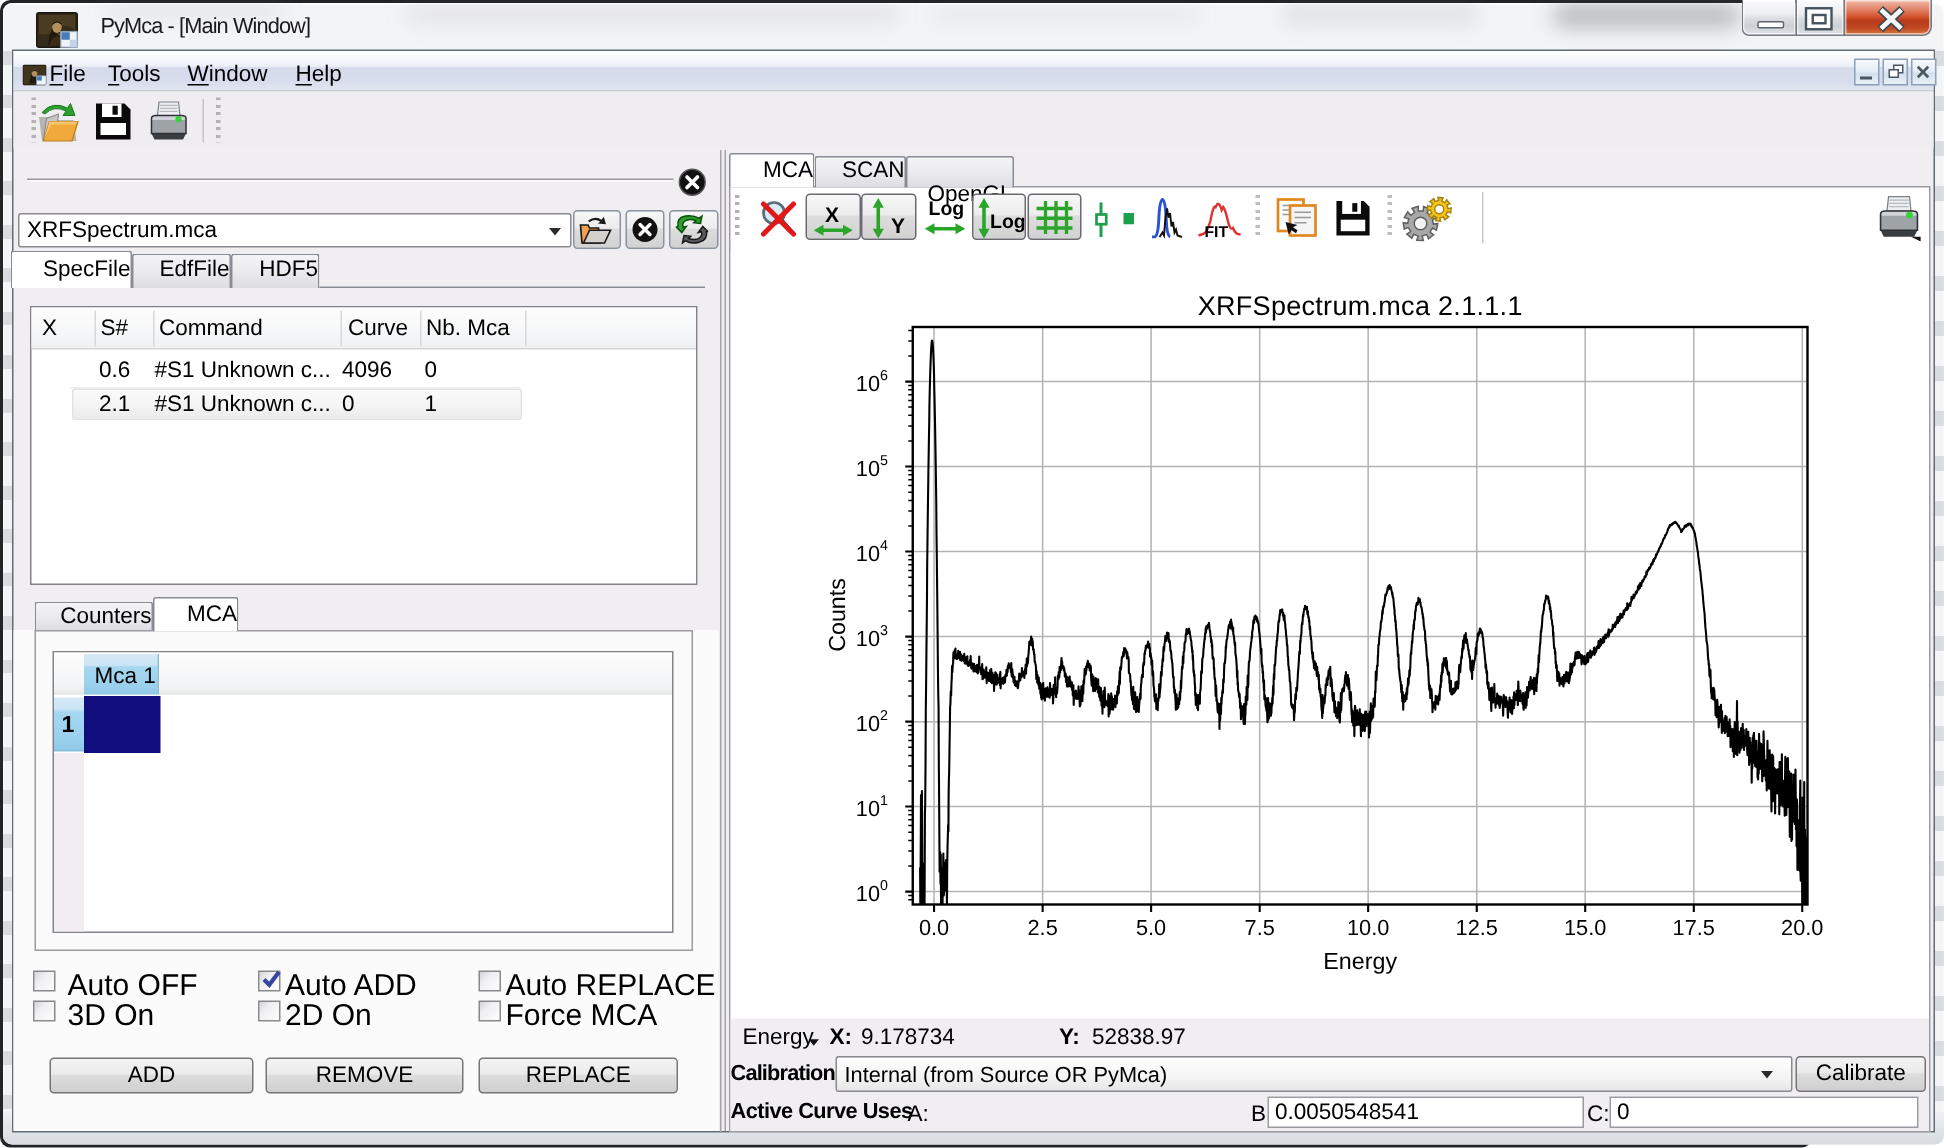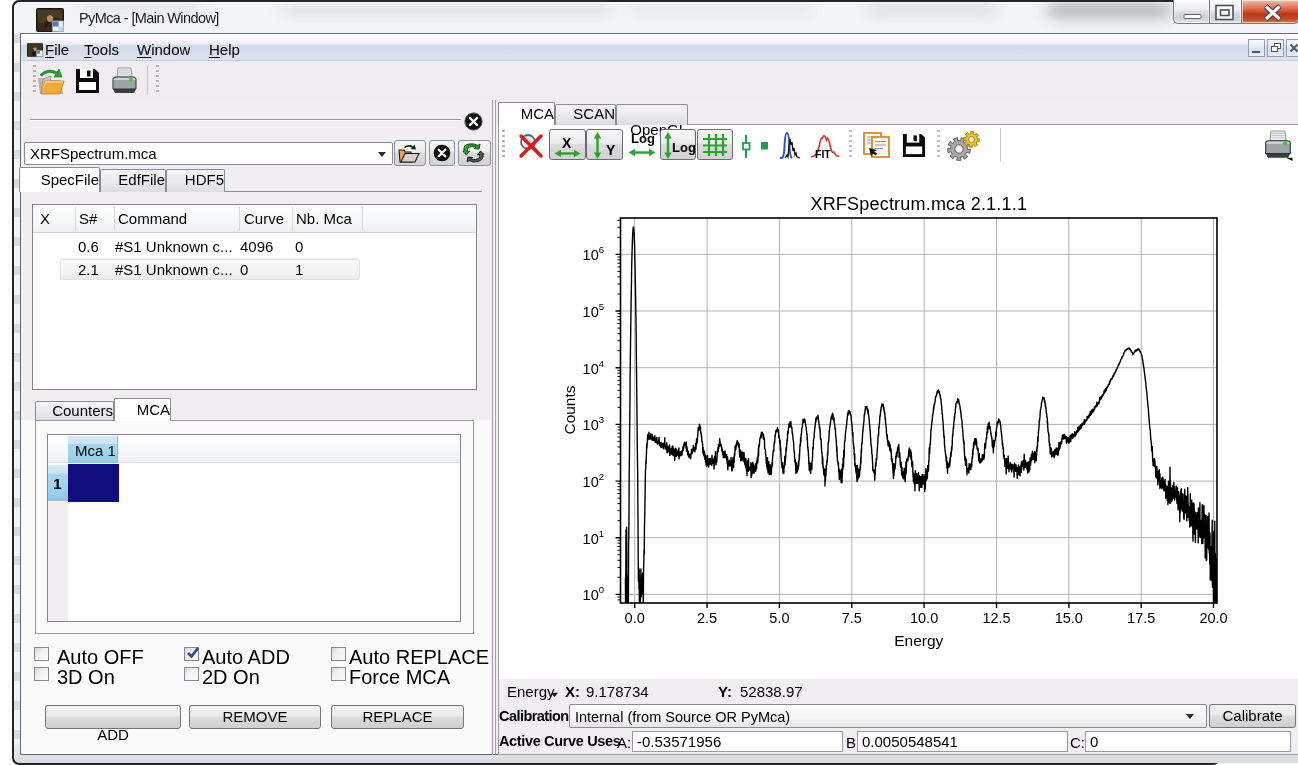--- a/index.html
+++ b/index.html
@@ -1,16 +1,16 @@
 <!DOCTYPE html>
 <html><head><meta charset="utf-8">
 <style>
 *{margin:0;padding:0;box-sizing:border-box}
 html,body{width:1298px;height:765px;background:#fff;font-family:"Liberation Sans",sans-serif;font-size:15px;color:#000;overflow:hidden}
-#win{position:absolute;left:12px;top:0;width:1208px;height:765px}
+#win{position:absolute;left:0;top:0;width:1208px;height:765px}
 .abs{position:absolute}
 
 .frame-outer{position:absolute;inset:0;border-radius:7px;background:#222426}
 .frame-glass{position:absolute;left:2px;top:2px;width:1294px;height:761px;border-radius:6px;
  background:#f3f4f6;box-shadow:inset 0 1px 0 rgba(255,255,255,.8),inset 0 0 0 1px rgba(255,255,255,.35)}
 .frame-b{position:absolute;left:2px;top:741px;width:1294px;height:22px;border-radius:0 0 6px 6px;
  background:linear-gradient(180deg,#f0f1f3 0,#e2e5e9 50%,#d7dbe0 100%)}
 .smudge{position:absolute;border-radius:10px;filter:blur(7px);background:rgba(70,72,80,.30)}
 .client{position:absolute;left:8px;top:33px;width:1282px;height:722px;background:#f0eef1;border:1px solid #636b75}
 
@@ -241,21 +241,21 @@
 <div class="cb" style="left:22px;top:667px"></div>
     <div class="cblab" style="left:45px;top:666px">3D On</div>
 <div class="cb" style="left:172px;top:667px"></div>
     <div class="cblab" style="left:190px;top:666px">2D On</div>
 <div class="cb" style="left:319px;top:667px"></div>
     <div class="cblab" style="left:337px;top:666px">Force MCA</div>
 <svg class="abs" style="left:172px;top:644px" width="18" height="18" viewBox="0 0 18 18">
  <path d="M4 9 L7.5 12.5 L14 4" fill="none" stroke="#36459e" stroke-width="2.8"></path>
 </svg>
 
-<div class="btn" style="left:33px;top:705px;width:136px;height:24px;padding-top:20px">ADD</div>
+<div class="btn" style="left:33px;top:705px;width:136px;height:24px;padding-top:2px">ADD</div>
 <div class="btn" style="left:177px;top:705px;width:132px;height:24px;padding-top:2px">REMOVE</div>
 <div class="btn" style="left:319px;top:705px;width:133px;height:24px;padding-top:2px">REPLACE</div>
 
 <div class="abs" style="left:483px;top:100px;width:1px;height:654px;background:#a8a3a9"></div>
 <div class="rp-frame"></div>
 <div class="tab sel" style="left:486px;top:102px;width:57px;height:23px;padding-top:2px">MCA</div>
 <div class="tab" style="left:543px;top:104px;width:61px;height:21px;padding-top:0px">SCAN</div>
 <div class="tab" style="left:604px;top:104px;width:72px;height:21px;padding-top:16px">OpenGL</div>
 
 <div class="tb-handle" style="left:490px;top:130px"></div>
@@ -392,18 +392,17 @@
 <div class="abs b" style="left:706px;top:683px">Y:</div>
 <div class="abs" style="left:728px;top:683px">52838.97</div>
 <div class="abs b" style="left:487px;top:708px;font-size:14.5px;letter-spacing:-0.55px">Calibration</div>
 <div class="combo" style="left:557px;top:704px;width:638px;height:24px;background:linear-gradient(180deg,#ffffff 0,#f4f4f4 60%,#e6e6e6 100%)">
  <div class="ct" style="top:3.5px;font-size:14.5px">Internal (from Source OR PyMca)</div>
  <div class="ca" style="right:12px"></div>
 </div>
 <div class="btn" style="left:1197px;top:704px;width:87px;height:24px;padding-top:2px">Calibrate</div>
 <div class="abs b" style="left:487px;top:733px;font-size:14.5px;letter-spacing:-0.35px">Active Curve Uses</div>
 <div class="abs" style="left:605px;top:734px">A:</div>
-<div class="field" style="left:620px;top:731px;width:211px;height:21px">-0.53571956</div>
 <div class="abs" style="left:834px;top:734px">B:</div>
 <div class="field" style="left:845px;top:731px;width:211px;height:21px">0.0050548541</div>
 <div class="abs" style="left:1058px;top:734px">C:</div>
 <div class="field" style="left:1073px;top:731px;width:206px;height:21px">0</div>
 </div>
 
 </body></html>

